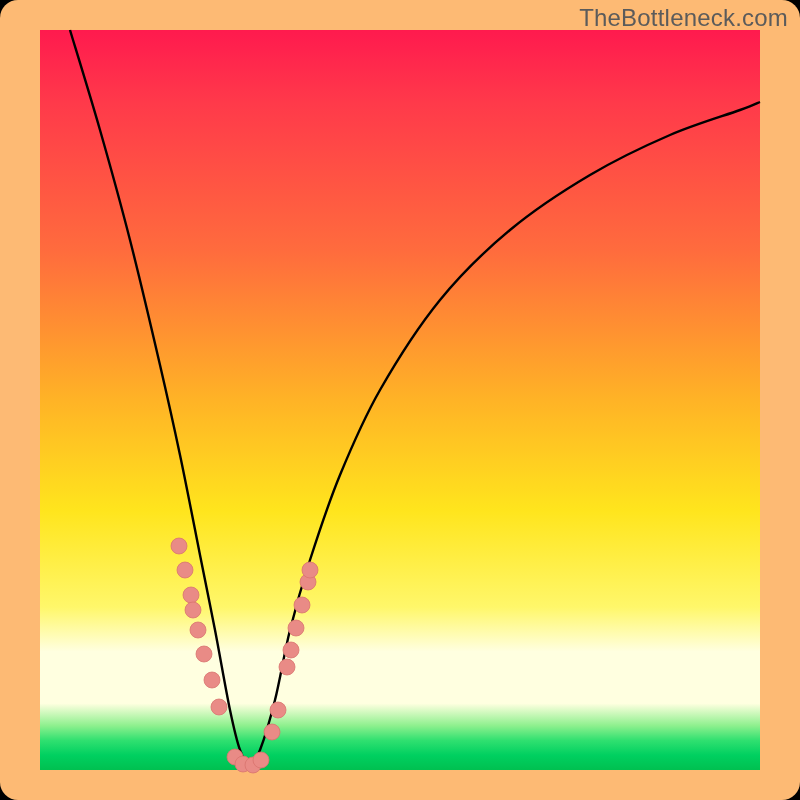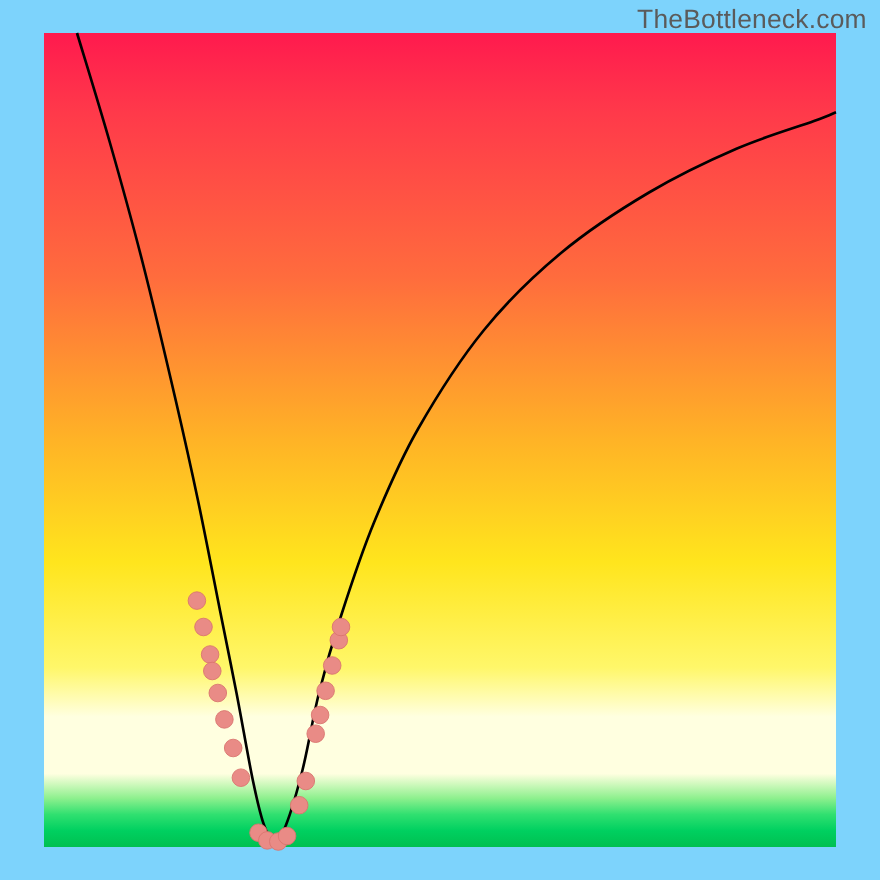--- a/index.html
+++ b/index.html
@@ -8,21 +8,22 @@
     width: 800px;
     height: 800px;
     background: #000;
     font-family: Arial, Helvetica, sans-serif;
     overflow: hidden;
   }
   .frame {
     position: relative;
     width: 800px;
     height: 800px;
-    background: #7dd3fc;
+    background: #fdba74;
+    border-radius: 18px;
   }
   .plot-area {
     position: absolute;
     left: 40px;
     top: 30px;
     width: 720px;
     height: 740px;
     
     background: linear-gradient(
       to bottom,

